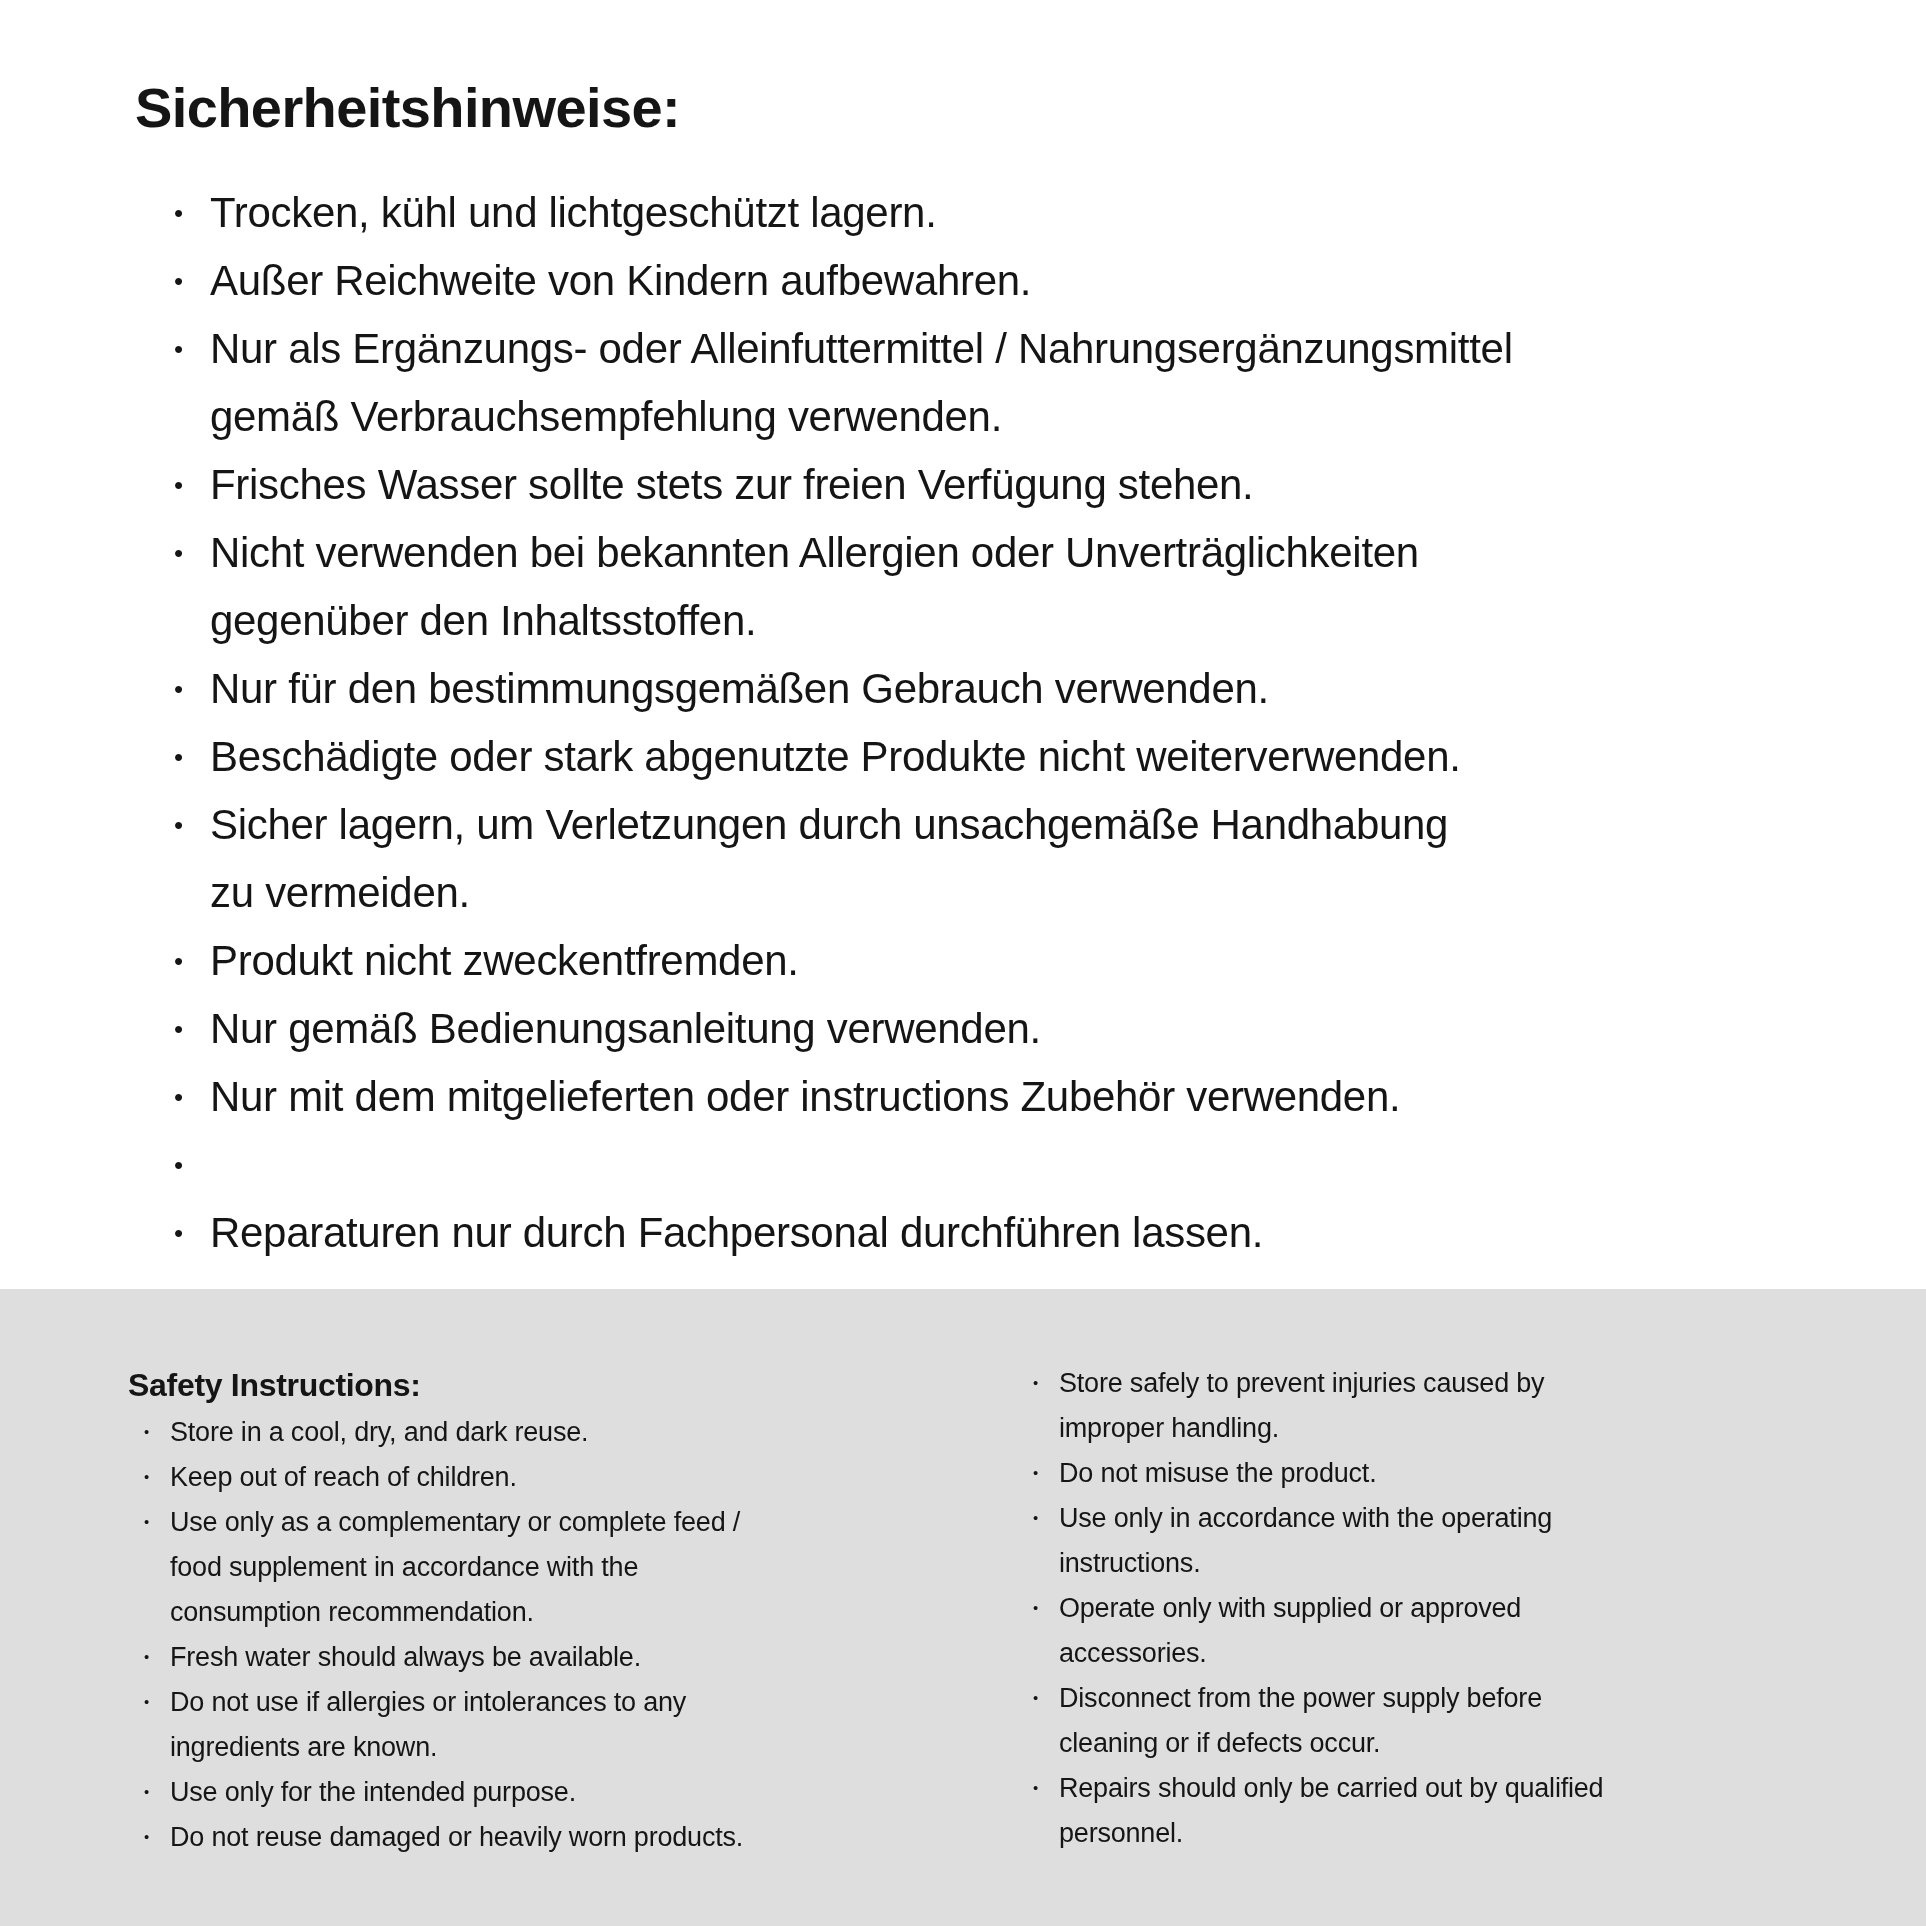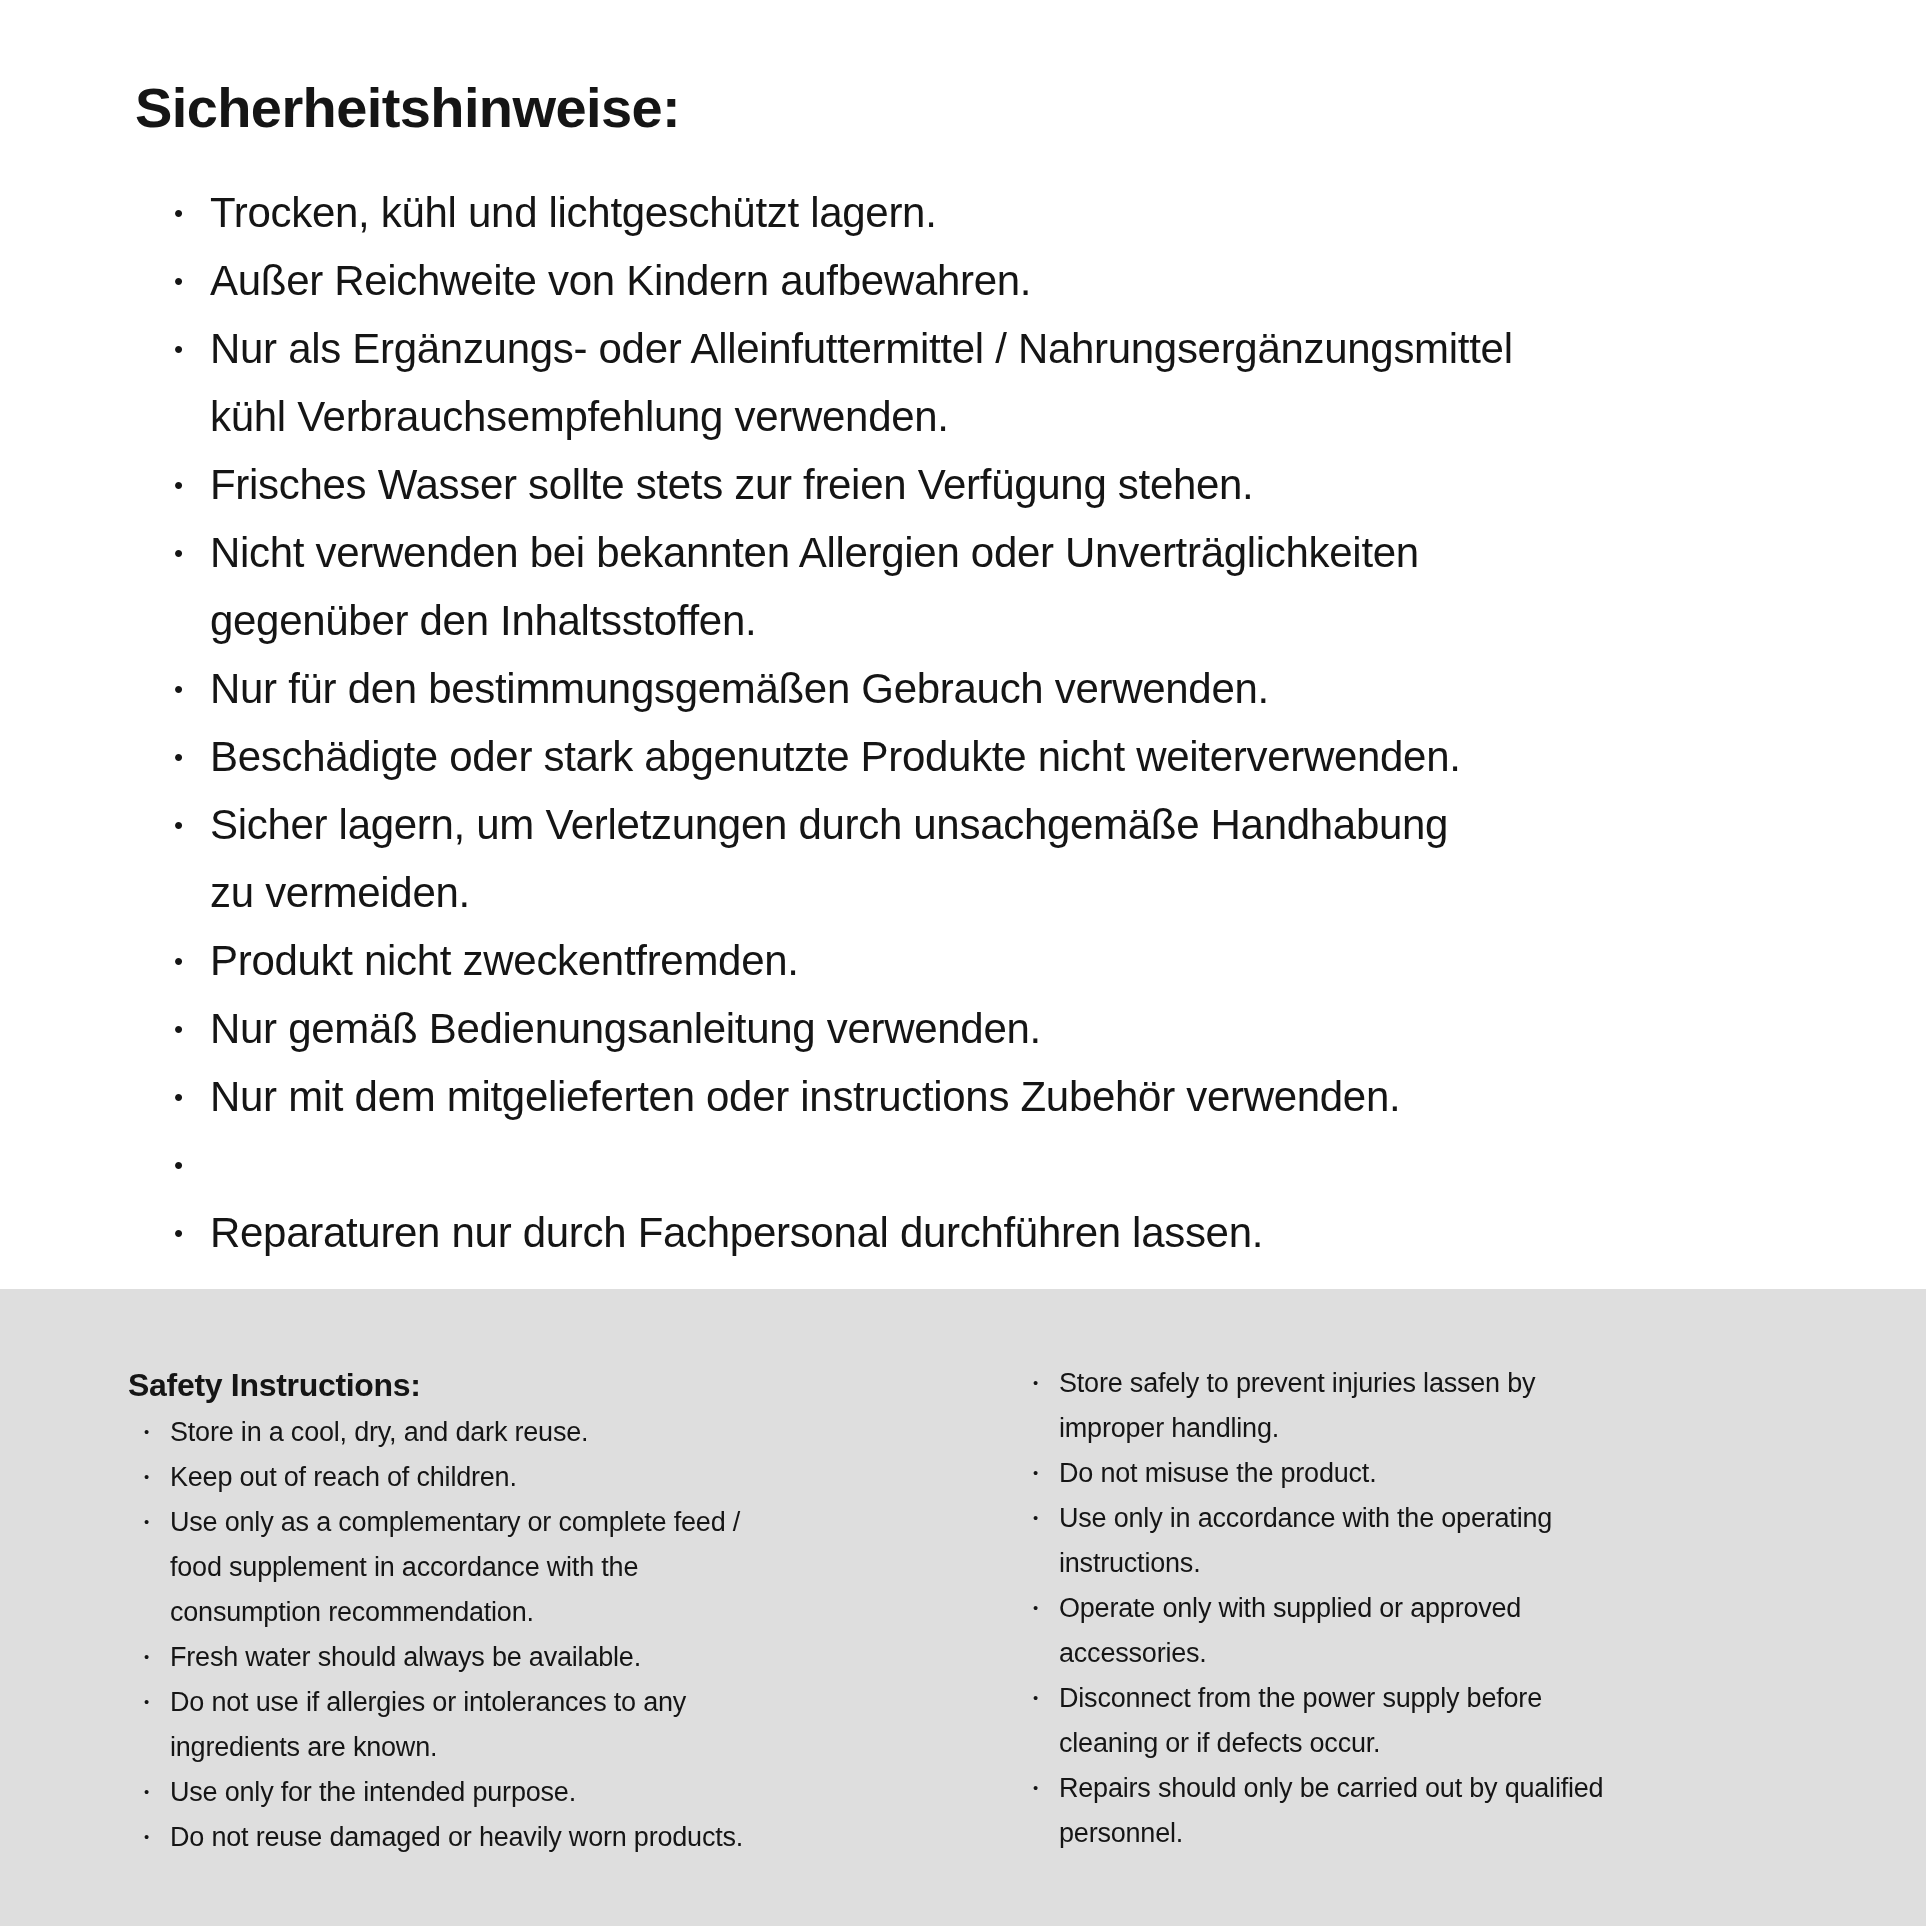--- a/index.html
+++ b/index.html
@@ -84,21 +84,21 @@
       </li>
 
       <li>
         <span class="dot">•</span>
         <span class="txt">Außer Reichweite von Kindern aufbewahren.</span>
       </li>
 
       <li>
         <span class="dot">•</span>
         <span class="txt">Nur als Ergänzungs- oder Alleinfuttermittel / Nahrungsergänzungsmittel
-kühl Verbrauchsempfehlung verwenden.</span>
+gemäß Verbrauchsempfehlung verwenden.</span>
       </li>
 
       <li>
         <span class="dot">•</span>
         <span class="txt">Frisches Wasser sollte stets zur freien Verfügung stehen.</span>
       </li>
 
       <li>
         <span class="dot">•</span>
         <span class="txt">Nicht verwenden bei bekannten Allergien oder Unverträglichkeiten
@@ -191,21 +191,21 @@
           <span class="txt">Do not reuse damaged or heavily worn products.</span>
         </li>
       </ul>
   </div>
 
   <div class="col-right">
     <ul class="blist en-list">
 
         <li>
           <span class="dot">•</span>
-          <span class="txt">Store safely to prevent injuries lassen by
+          <span class="txt">Store safely to prevent injuries caused by
 improper handling.</span>
         </li>
 
         <li>
           <span class="dot">•</span>
           <span class="txt">Do not misuse the product.</span>
         </li>
 
         <li>
           <span class="dot">•</span>

